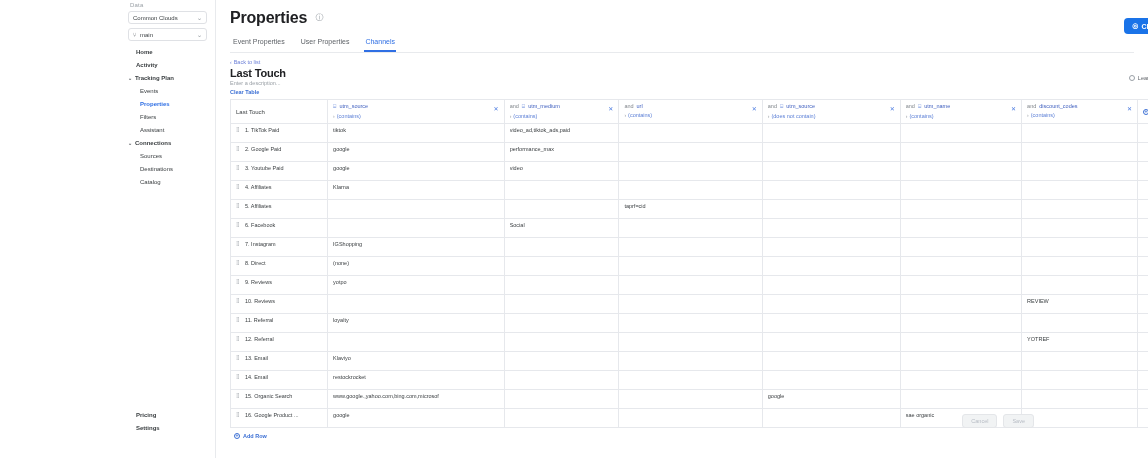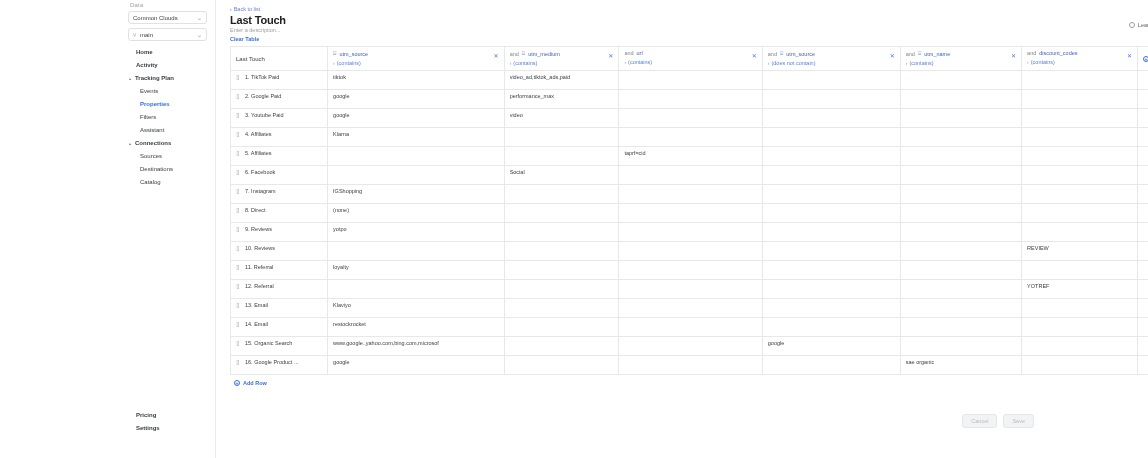--- a/index.html
+++ b/index.html
@@ -237,20 +237,41 @@
         <span>Pricing</span>
       </div>
       <div class="nav-item bold">
         <span>Settings</span>
       </div>
     </div>
   </aside>
 
   <main class="main">
 
+    <div class="main-header">
+      <span class="page-title">Properties</span>
+      <span class="title-icon">ⓘ</span>
+
+      <button class="top-right-btn">
+        <span class="ic">◎</span>
+        <span>Chat With</span>
+      </button>
+
+      <div class="tabs">
+        <div class="tab">
+          <span>Event Properties</span>
+        </div>
+        <div class="tab">
+          <span>User Properties</span>
+        </div>
+        <div class="tab active">
+          <span>Channels</span>
+        </div>
+      </div>
+    </div>
 
     <div class="editor">
       <div class="back-link">
         <span class="arr">‹</span>
         <span>Back to list</span>
       </div>
 
       <div class="touch-title">Last Touch</div>
       <div class="desc-placeholder">Enter a description...</div>
       <div class="clear-table">Clear Table</div>

